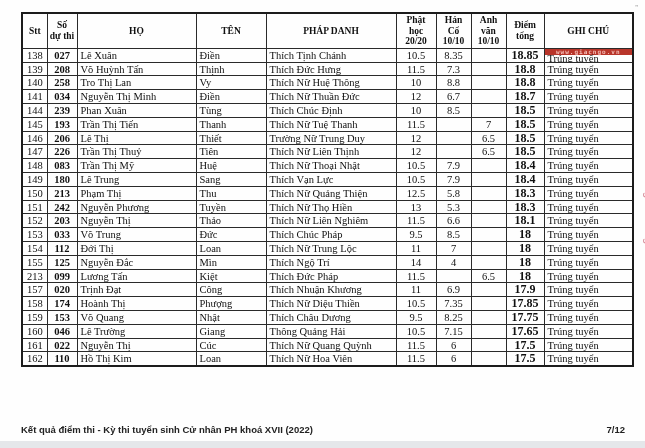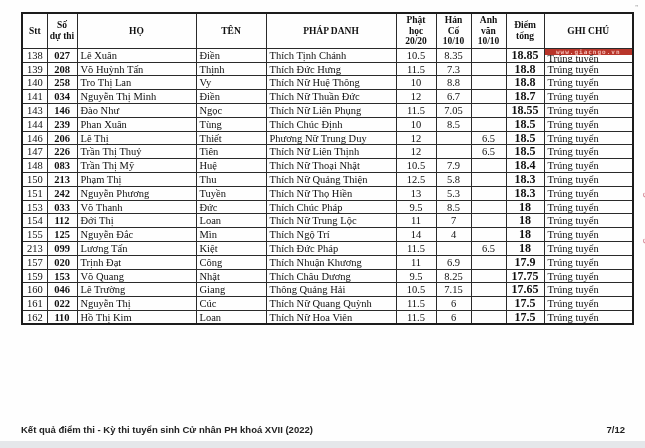--- a/index.html
+++ b/index.html
@@ -153,49 +153,49 @@
           <td class="al-left">Nguyễn Thị Minh</td>
           <td class="al-left">Điền</td>
           <td class="al-left">Thích Nữ Thuần Đức</td>
           <td class="al-center">12</td>
           <td class="al-center">6.7</td>
           <td class="al-center"></td>
           <td class="al-center b cell-diem">18.7</td>
           <td class="al-left">Trúng tuyển</td>
         </tr>
         <tr>
-          <td class="al-center">143</td>
-          <td class="al-center b">146</td>
-          <td class="al-left">Đào Như</td>
-          <td class="al-left">Ngọc</td>
-          <td class="al-left">Thích Nữ Liên Phụng</td>
-          <td class="al-center">11.5</td>
-          <td class="al-center">7.05</td>
-          <td class="al-center"></td>
-          <td class="al-center b cell-diem">18.55</td>
-          <td class="al-left">Trúng tuyển</td>
-        </tr>
-        <tr>
           <td class="al-center">144</td>
           <td class="al-center b">239</td>
           <td class="al-left">Phan Xuân</td>
           <td class="al-left">Tùng</td>
           <td class="al-left">Thích Chúc Định</td>
           <td class="al-center">10</td>
           <td class="al-center">8.5</td>
           <td class="al-center"></td>
           <td class="al-center b cell-diem">18.5</td>
           <td class="al-left">Trúng tuyển</td>
         </tr>
         <tr>
+          <td class="al-center">145</td>
+          <td class="al-center b">193</td>
+          <td class="al-left">Trần Thị Tiến</td>
+          <td class="al-left">Thanh</td>
+          <td class="al-left">Thích Nữ Tuệ Thanh</td>
+          <td class="al-center">11.5</td>
+          <td class="al-center"></td>
+          <td class="al-center">7</td>
+          <td class="al-center b cell-diem">18.5</td>
+          <td class="al-left">Trúng tuyển</td>
+        </tr>
+        <tr>
           <td class="al-center">146</td>
           <td class="al-center b">206</td>
           <td class="al-left">Lê Thị</td>
           <td class="al-left">Thiết</td>
-          <td class="al-left">Phương Nữ Trung Duy</td>
+          <td class="al-left">Trường Nữ Trung Duy</td>
           <td class="al-center">12</td>
           <td class="al-center"></td>
           <td class="al-center">6.5</td>
           <td class="al-center b cell-diem">18.5</td>
           <td class="al-left">Trúng tuyển</td>
         </tr>
         <tr>
           <td class="al-center">147</td>
           <td class="al-center b">226</td>
           <td class="al-left">Trần Thị Thuỷ</td>
@@ -213,20 +213,32 @@
           <td class="al-left">Trần Thị Mỹ</td>
           <td class="al-left">Huệ</td>
           <td class="al-left">Thích Nữ Thoại Nhật</td>
           <td class="al-center">10.5</td>
           <td class="al-center">7.9</td>
           <td class="al-center"></td>
           <td class="al-center b cell-diem">18.4</td>
           <td class="al-left">Trúng tuyển</td>
         </tr>
         <tr>
+          <td class="al-center">149</td>
+          <td class="al-center b">180</td>
+          <td class="al-left">Lê Trung</td>
+          <td class="al-left">Sang</td>
+          <td class="al-left">Thích Vạn Lực</td>
+          <td class="al-center">10.5</td>
+          <td class="al-center">7.9</td>
+          <td class="al-center"></td>
+          <td class="al-center b cell-diem">18.4</td>
+          <td class="al-left">Trúng tuyển</td>
+        </tr>
+        <tr>
           <td class="al-center">150</td>
           <td class="al-center b">213</td>
           <td class="al-left">Phạm Thị</td>
           <td class="al-left">Thu</td>
           <td class="al-left">Thích Nữ Quảng Thiện</td>
           <td class="al-center">12.5</td>
           <td class="al-center">5.8</td>
           <td class="al-center"></td>
           <td class="al-center b cell-diem">18.3</td>
           <td class="al-left">Trúng tuyển</td>
@@ -237,23 +249,35 @@
           <td class="al-left">Nguyễn Phương</td>
           <td class="al-left">Tuyền</td>
           <td class="al-left">Thích Nữ Thọ Hiền</td>
           <td class="al-center">13</td>
           <td class="al-center">5.3</td>
           <td class="al-center"></td>
           <td class="al-center b cell-diem">18.3</td>
           <td class="al-left">Trúng tuyển</td>
         </tr>
         <tr>
+          <td class="al-center">152</td>
+          <td class="al-center b">203</td>
+          <td class="al-left">Nguyễn Thị</td>
+          <td class="al-left">Thảo</td>
+          <td class="al-left">Thích Nữ Liên Nghiêm</td>
+          <td class="al-center">11.5</td>
+          <td class="al-center">6.6</td>
+          <td class="al-center"></td>
+          <td class="al-center b cell-diem">18.1</td>
+          <td class="al-left">Trúng tuyển</td>
+        </tr>
+        <tr>
           <td class="al-center">153</td>
           <td class="al-center b">033</td>
-          <td class="al-left">Võ Thanh</td>
+          <td class="al-left">Võ Trung</td>
           <td class="al-left">Đức</td>
           <td class="al-left">Thích Chúc Pháp</td>
           <td class="al-center">9.5</td>
           <td class="al-center">8.5</td>
           <td class="al-center"></td>
           <td class="al-center b cell-diem">18</td>
           <td class="al-left">Trúng tuyển</td>
         </tr>
         <tr>
           <td class="al-center">154</td>
@@ -297,20 +321,32 @@
           <td class="al-left">Trịnh Đạt</td>
           <td class="al-left">Công</td>
           <td class="al-left">Thích Nhuận Khương</td>
           <td class="al-center">11</td>
           <td class="al-center">6.9</td>
           <td class="al-center"></td>
           <td class="al-center b cell-diem">17.9</td>
           <td class="al-left">Trúng tuyển</td>
         </tr>
         <tr>
+          <td class="al-center">158</td>
+          <td class="al-center b">174</td>
+          <td class="al-left">Hoành Thị</td>
+          <td class="al-left">Phượng</td>
+          <td class="al-left">Thích Nữ Diệu Thiền</td>
+          <td class="al-center">10.5</td>
+          <td class="al-center">7.35</td>
+          <td class="al-center"></td>
+          <td class="al-center b cell-diem">17.85</td>
+          <td class="al-left">Trúng tuyển</td>
+        </tr>
+        <tr>
           <td class="al-center">159</td>
           <td class="al-center b">153</td>
           <td class="al-left">Võ Quang</td>
           <td class="al-left">Nhật</td>
           <td class="al-left">Thích Châu Dương</td>
           <td class="al-center">9.5</td>
           <td class="al-center">8.25</td>
           <td class="al-center"></td>
           <td class="al-center b cell-diem">17.75</td>
           <td class="al-left">Trúng tuyển</td>

